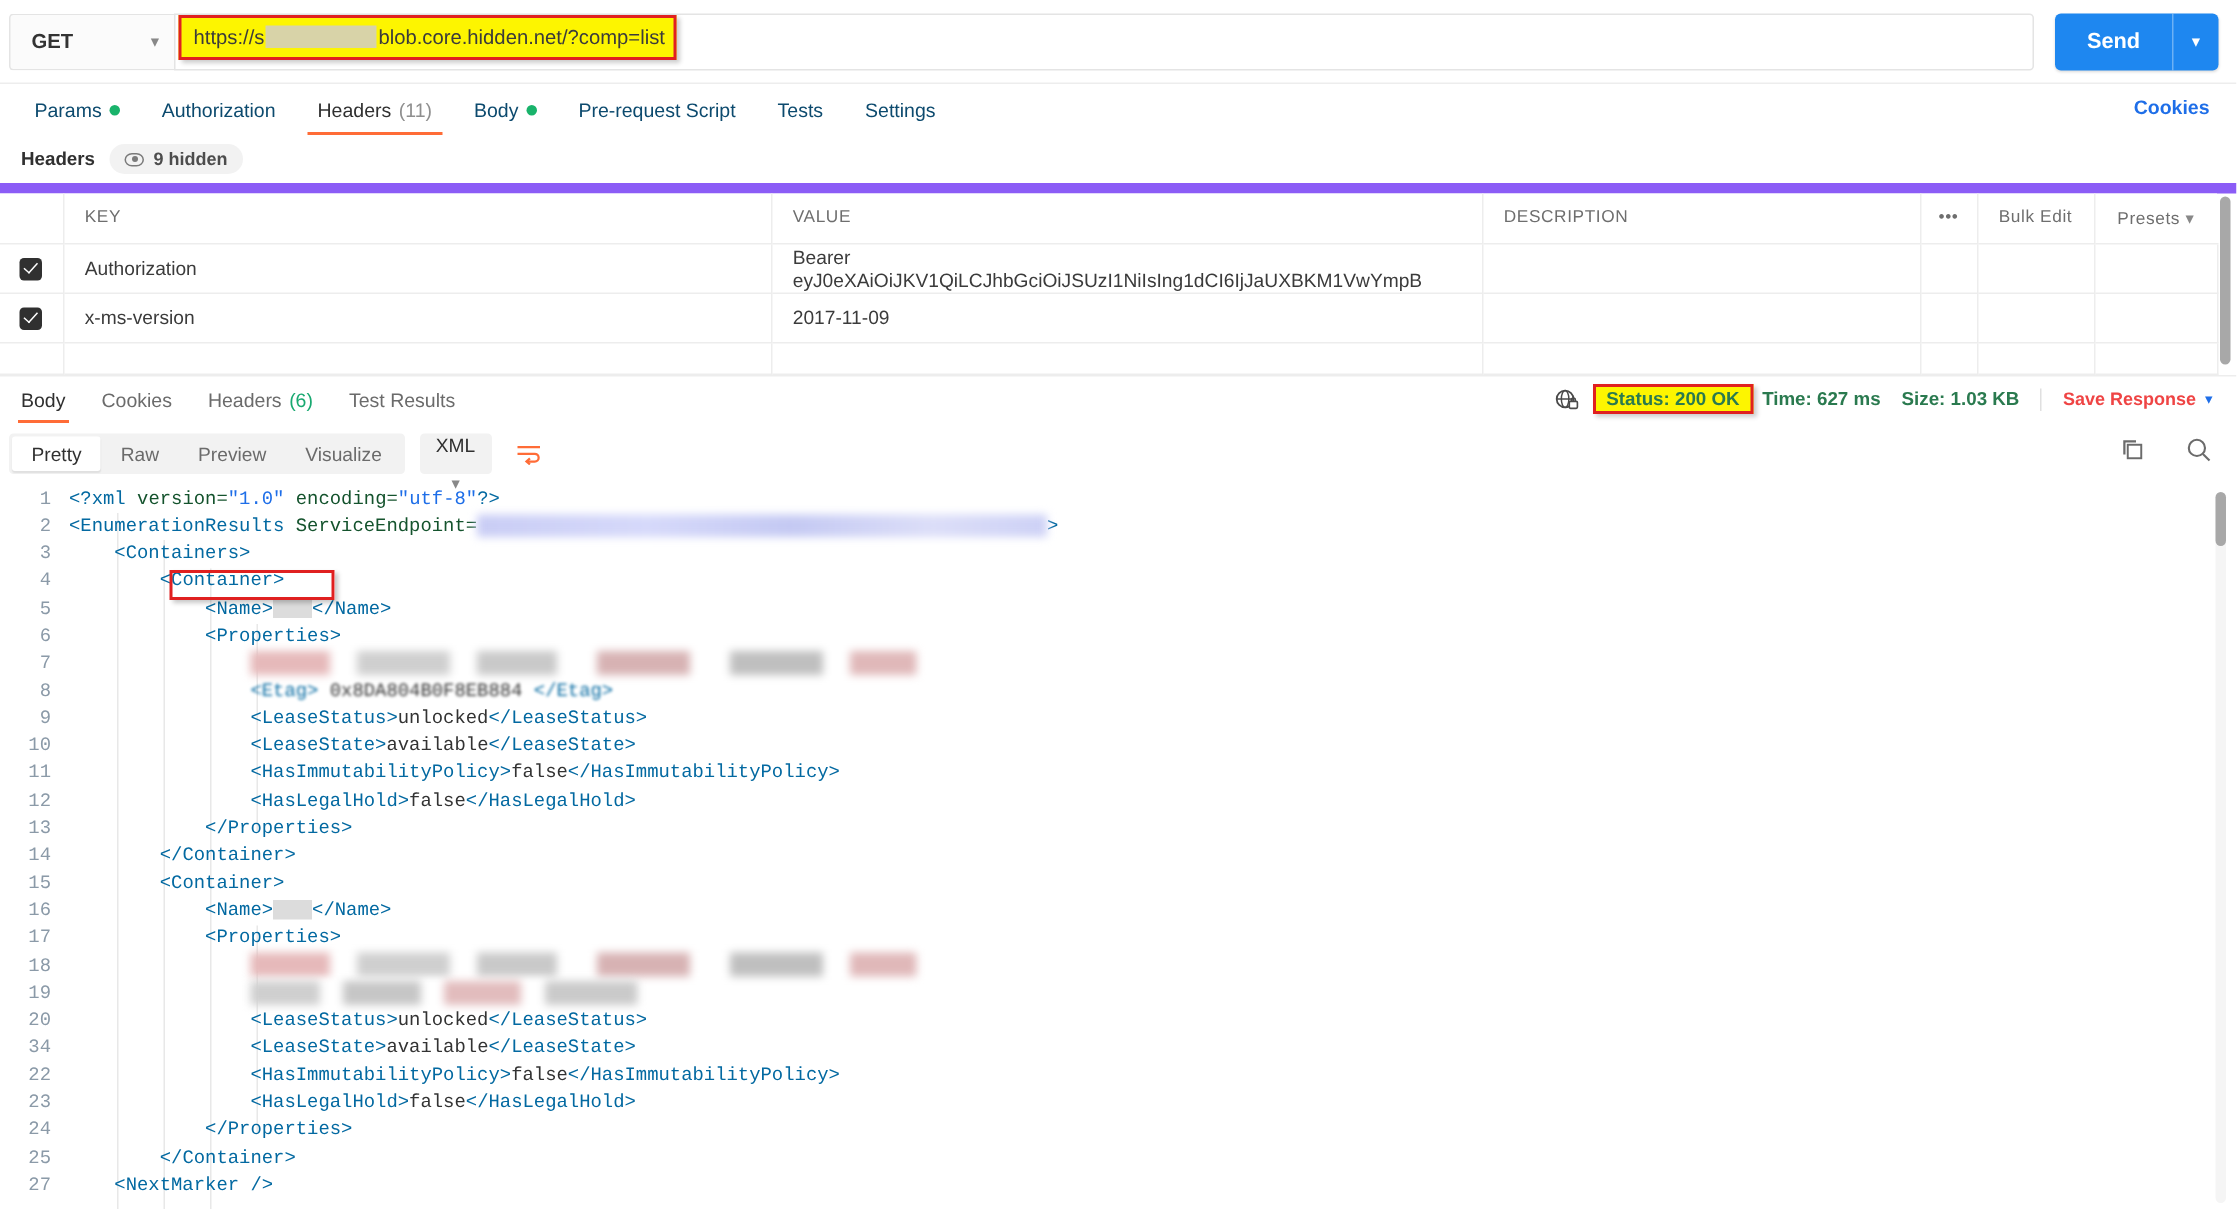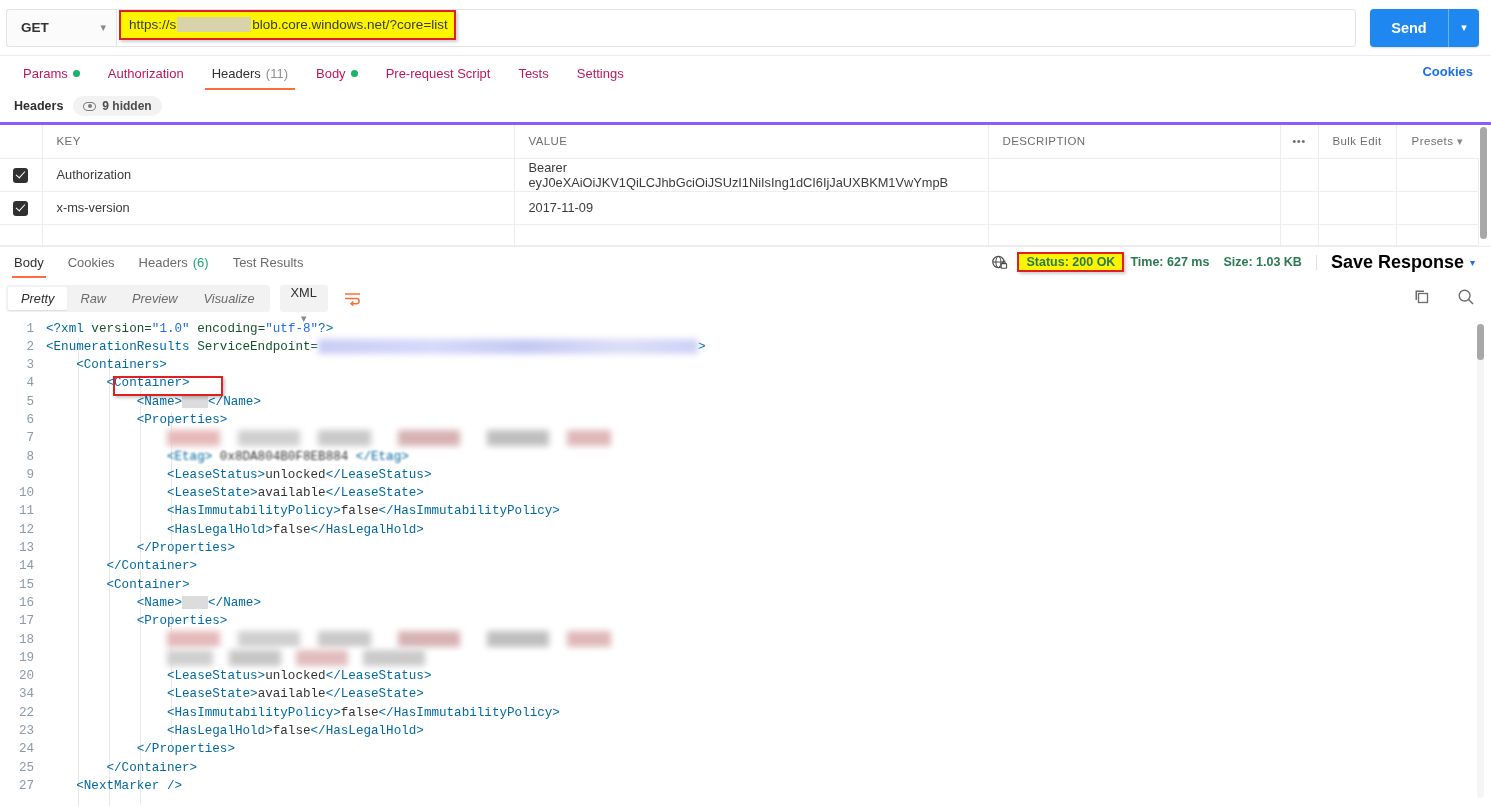--- a/index.html
+++ b/index.html
@@ -75,21 +75,21 @@
   
   .req-tabs {
     display: flex; align-items: center;
     height: 34px; padding: 0 14px;
     position: relative;
   }
   .rtab {
     position: relative; height: 34px;
     display: flex; align-items: center; gap: 5px;
     padding: 0 9px; margin-right: 10px;
-    font-size: 13px; color: #be185d;
+    font-size: 13px; color: #0c4a6e;
   }
   .rtab.active { color: #303030; }
   .rtab.active::after {
     content: ""; position: absolute; left: 2px; right: 2px; bottom: 0;
     height: 2px; background: #ff6c37;
   }
   .dot { width: 7px; height: 7px; border-radius: 50%; background: #19b36b; display:inline-block; }
   .count { color: #8f8f8f; }
   .cookies-link {
     position: absolute; right: 18px; top: 8px;
@@ -114,21 +114,21 @@
     content:""; position:absolute; inset:0;
     border: 1.2px solid #7a7a7a;
     border-radius: 50% / 65%;
   }
   .eye::after {
     content:""; position:absolute; left:4.3px; top:2.4px;
     width:4px; height:4px; border-radius:50%; background:#7a7a7a;
   }
 
   
-  .tbl-wrap { position: relative; border-top: 3px solid #8b5cf6; }
+  .tbl-wrap { position: relative; border-top: 7px solid #8b5cf6; }
   .tbl { width: 1478px; border-collapse: collapse; table-layout: fixed; }
   .tbl td, .tbl th { border: 1px solid #ededed; border-top: none; padding: 0; }
   .th-row th {
     height: 33px; background:#fff;
     font-size: 11.5px; letter-spacing: .4px; color: #6e6e6e;
     font-weight: normal; text-align: left; padding-left: 14px;
   }
   .c-chk  { width: 42px; border-left: none !important; }
   .c-key  { width: 472px; }
   .c-val  { width: 474px; }
@@ -195,32 +195,32 @@
   .status-hl {
     background: #fdf500;
     border: 2.5px solid #e02020;
     padding: 1px 7px;
     font-size: 12.5px; color: #2a7a4f; font-weight: bold;
     box-shadow: 2px 2px 3px rgba(0,0,0,.20);
     margin-right: 6px;
   }
   .meta-item { color: #2a7a4f; margin-right: 14px; font-weight: bold; }
   .meta-sep { width: 1px; height: 15px; background: #e0e0e0; margin-right: 14px; }
-  .save-resp { color: #000000; font-weight: bold; font-size: 18px; }
+  .save-resp { color: #ef4444; font-weight: bold; font-size: 12px; }
   .save-chev { color: #1e6ee8; font-size: 10px; margin-left: 6px; }
 
   
   .body-toolbar {
     display: flex; align-items: center;
     height: 42px; padding: 0 16px 0 6px;
   }
   .seg {
     display: flex; align-items: center;
     background: #f2f2f2; border-radius: 3px; height: 27px;
-    padding: 2px; margin-right: 10px; font-style: italic;
+    padding: 2px; margin-right: 10px;
   }
   .seg-item {
     display: flex; align-items: center; justify-content:center;
     height: 23px; padding: 0 13px; border-radius: 2px;
     font-size: 12.8px; color: #6b6b6b;
   }
   .seg-item.active { background: #fff; color: #303030; box-shadow: 0 1px 1px rgba(0,0,0,.08); }
   .fmt-select {
     display: flex; align-items: center; gap: 12px;
     background: #f2f2f2; border-radius: 3px; height: 27px;
@@ -304,21 +304,21 @@
   <div class="urlbar-row">
     <div class="method-select">
       <span>GET</span>
       <span class="chev">▾</span>
     </div>
     <div class="url-wrap">
       <div class="url-field"></div>
       <div class="url-hl">
         <span>https://s</span>
           <span class="redact"></span>
-          <span>blob.core.windows.net/?core=list</span>
+          <span>blob.core.hidden.net/?comp=list</span>
       </div>
     </div>
     <div class="send-btn">
       <div class="send-main">Send</div>
       <div class="send-sep"></div>
       <div class="send-arrow">▾</div>
     </div>
   </div>
 
   <div class="req-tabs">

